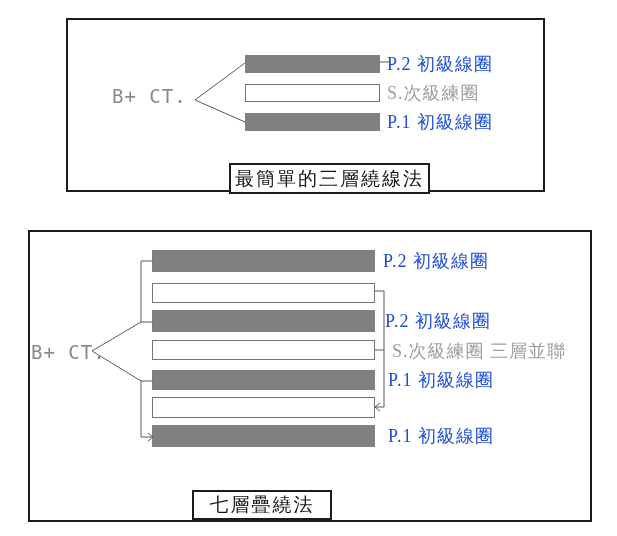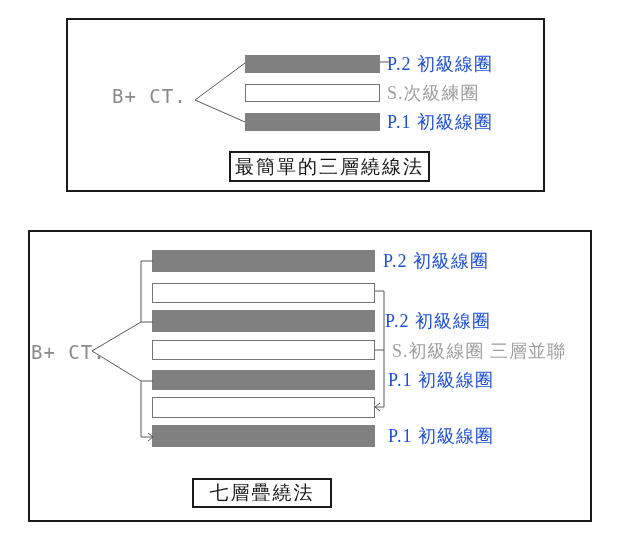--- a/index.html
+++ b/index.html
@@ -36,20 +36,21 @@
     color:#8a8a8a;
     white-space:nowrap;
     letter-spacing:1px;
   }
   .caption-box{
     position:absolute;
     border:2px solid #1b1b1b;
     box-sizing:border-box;
     display:flex;align-items:center;justify-content:center;
     background:#ffffff;
+    margin-top:12px;
   }
   .caption-box span{
     font-size:19px;color:#141414;white-space:nowrap;letter-spacing:2px;
   }
   svg.lines{
     position:absolute;left:0;top:0;
     pointer-events:none;
   }
 </style>
 </head>
@@ -81,21 +82,21 @@
     <div class="bar gray" style="left:122px;top:18px;width:223px;height:22px;"></div>
     <div class="bar white" style="left:122px;top:51px;width:223px;height:20px;"></div>
     <div class="bar gray" style="left:122px;top:78px;width:223px;height:22px;"></div>
     <div class="bar white" style="left:122px;top:108px;width:223px;height:20px;"></div>
     <div class="bar gray" style="left:122px;top:138px;width:223px;height:20px;"></div>
     <div class="bar white" style="left:122px;top:165px;width:223px;height:21px;"></div>
     <div class="bar gray" style="left:122px;top:193px;width:223px;height:22px;"></div>
 
     <div class="coil-label" style="left:353px;top:20px;">P.2 初級線圈</div>
     <div class="coil-label" style="left:355px;top:80px;">P.2 初級線圈</div>
-    <div class="coil-label sec" style="left:362px;top:110px;">S.初級線圈 三層並聯</div>
+    <div class="coil-label sec" style="left:362px;top:110px;">S.次級練圈 三層並聯</div>
     <div class="coil-label" style="left:358px;top:139px;">P.1 初級線圈</div>
     <div class="coil-label" style="left:358px;top:195px;">P.1 初級線圈</div>
 
     <div class="caption-box" style="left:162px;top:246px;width:140px;height:30px;">
       <span>七層疊繞法</span>
     </div>
   </section>
 
   <svg class="lines" width="617" height="536" viewBox="0 0 617 536">
     <g stroke="#5a5a5a" stroke-width="1" fill="none">

